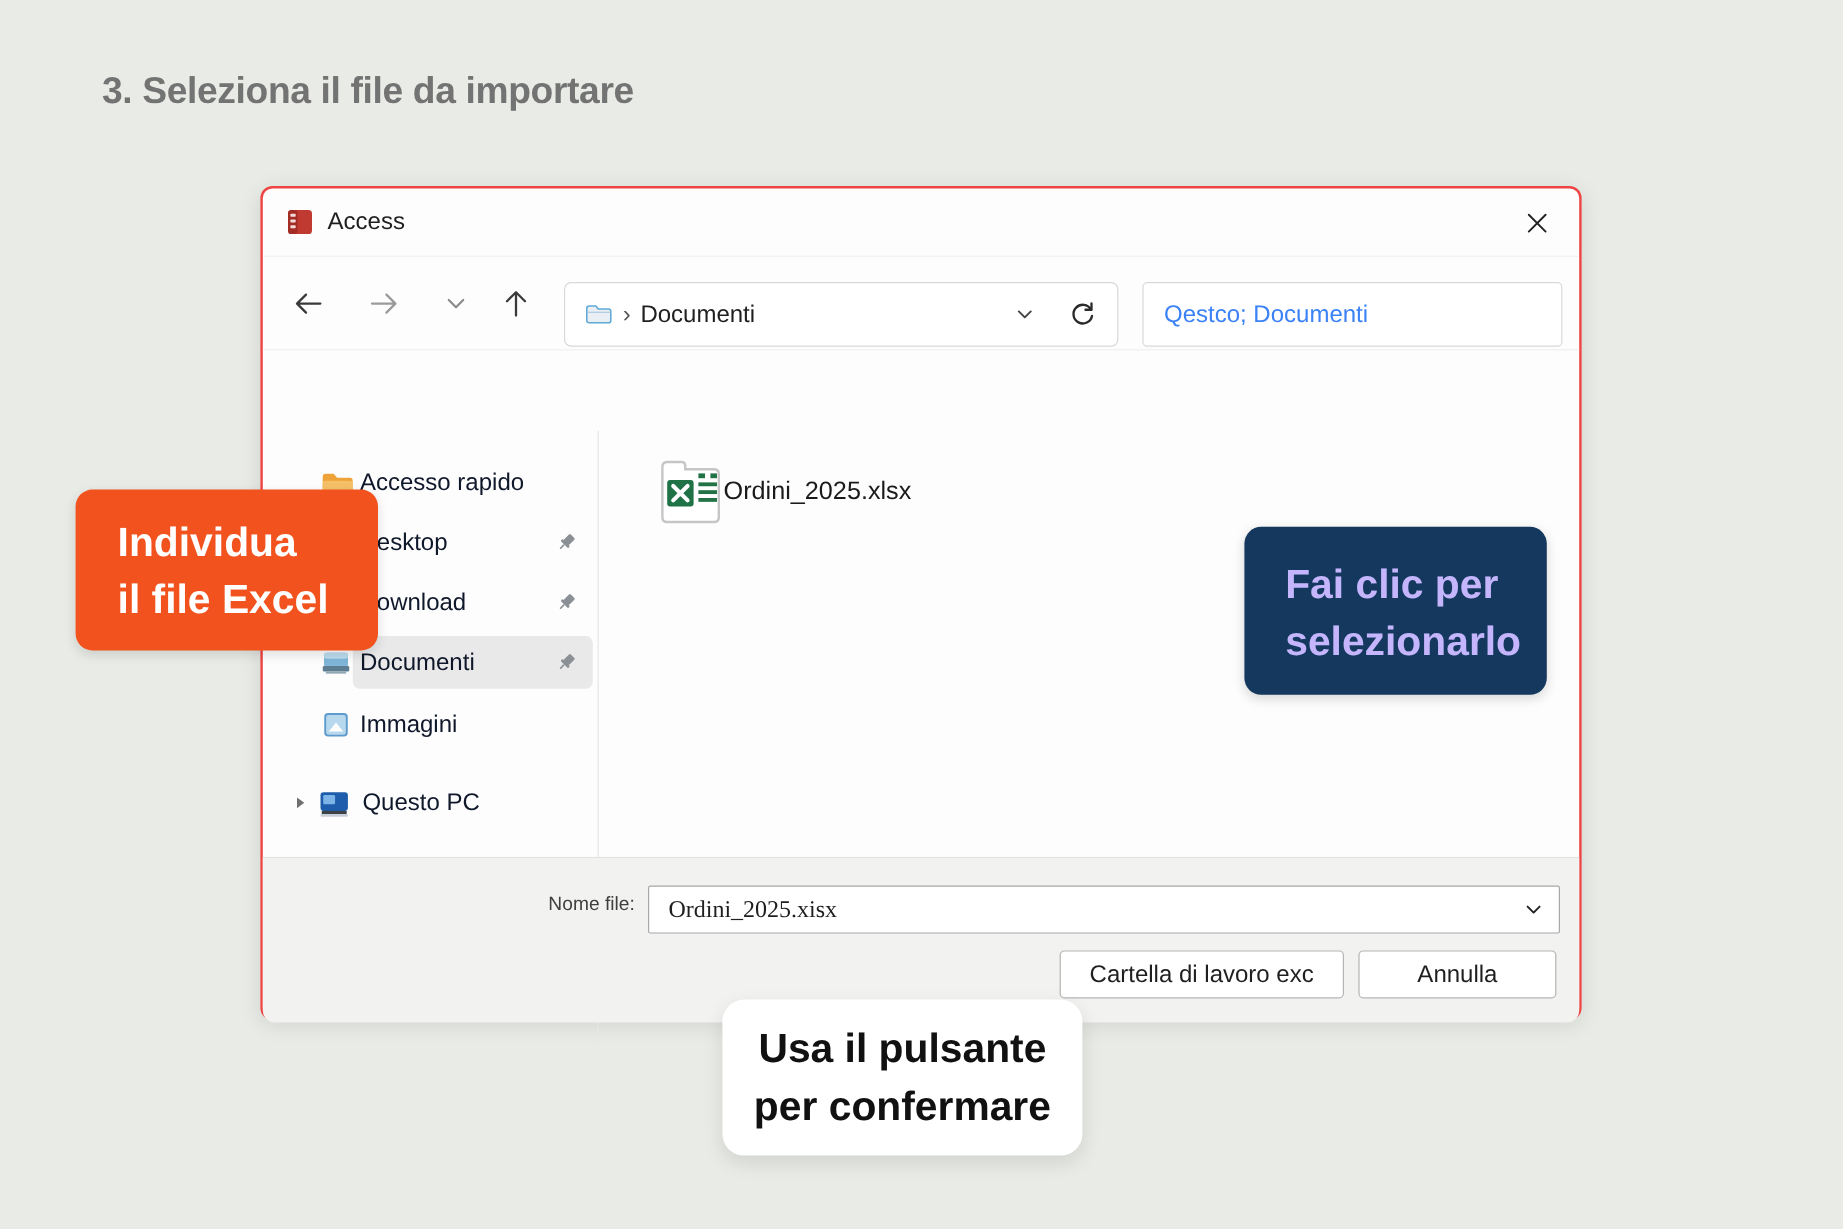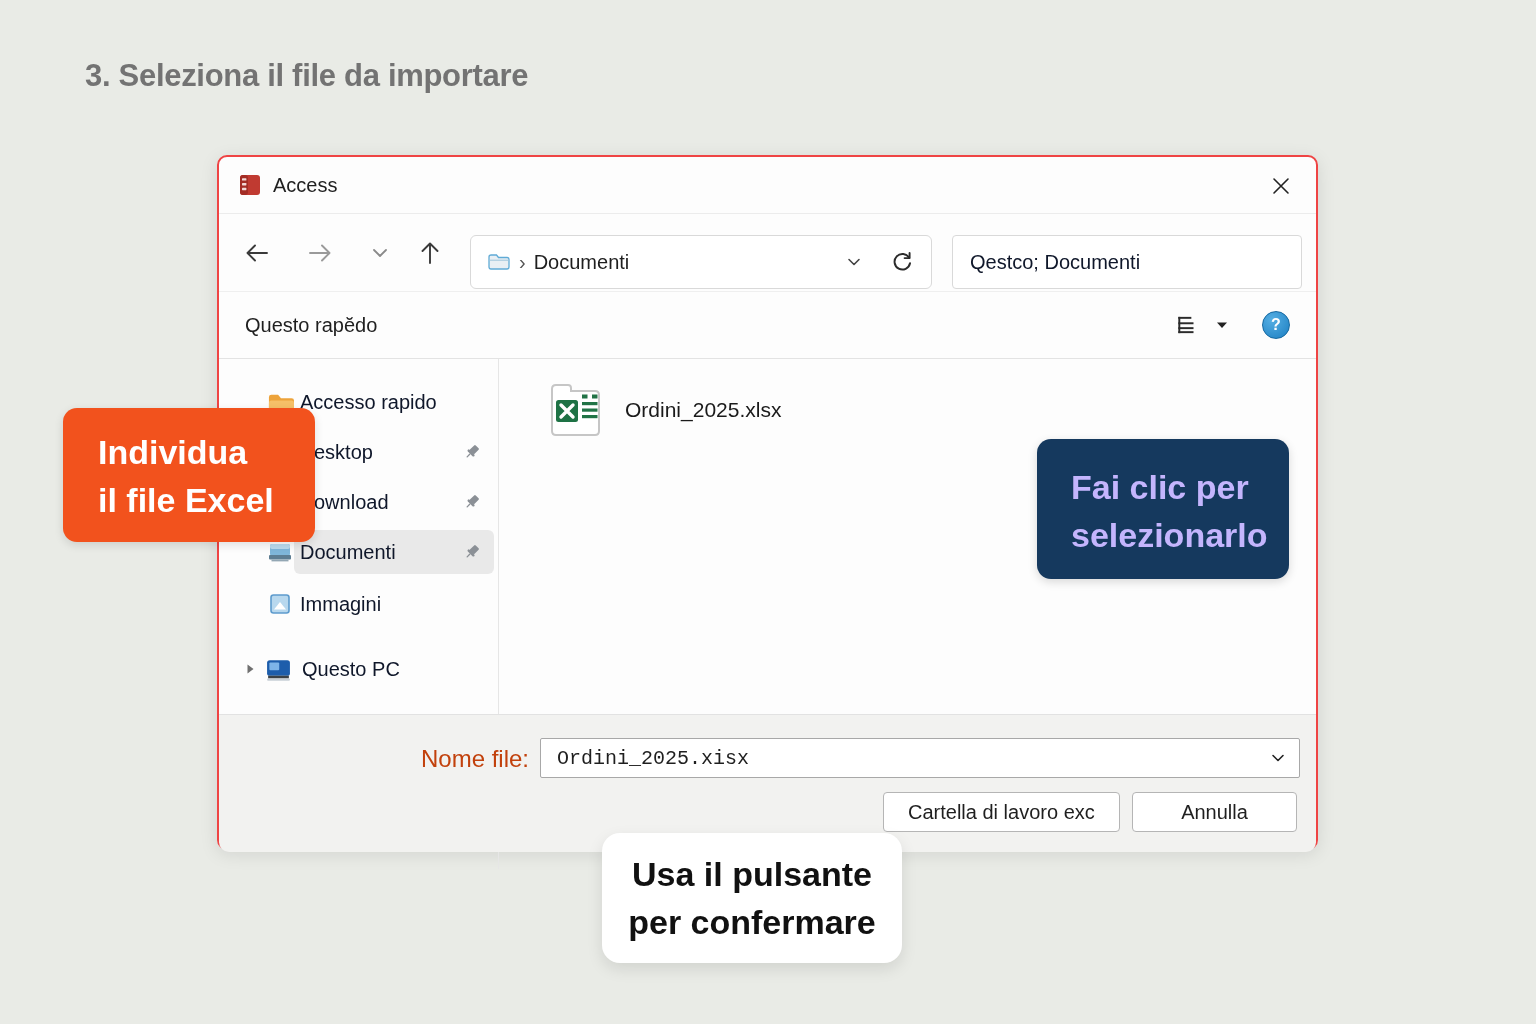--- a/index.html
+++ b/index.html
@@ -27,50 +27,50 @@
   .addressbar { position:absolute; left:251px; top:21px; width:462px; height:54px; border:1px solid #d9d9d9;
                 border-radius:6px; background:#fff; display:flex; align-items:center; padding:0 16px; }
   .addr-sep { margin:0 8px; display:flex; align-items:center; }
   .addr-path { font-size:20px; color:#1f1f1f; }
   .addr-chevron { margin-left:auto; display:flex; align-items:center; }
   .addr-refresh { margin-left:26px; display:flex; align-items:center; }
 
   .searchbox { position:absolute; left:733px; top:21px; width:350px; height:54px; border:1px solid #d9d9d9;
                border-radius:4px; background:#fff; }
   .searchbox input { width:100%; height:100%; border:none; outline:none; background:transparent;
-                     font-family:"Liberation Sans", sans-serif; font-size:20px; color:#0f172a; padding:0 17px; }
+                     font-family:"Liberation Sans", sans-serif; font-size:20px; color:#3b82f6; padding:0 17px; }
 
   .toolbar { position:absolute; left:0; top:135px; right:0; height:67px; border-bottom:1px solid #e3e3e3;
              display:flex; align-items:center; padding:0 26px; }
   .location-label { font-size:20px; color:#1f1f1f; }
   .toolbar-right { margin-left:auto; display:flex; align-items:center; gap:16px; }
   .view-caret { width:12px; height:8px; }
   .help-btn { width:28px; height:28px; border-radius:50%; background:radial-gradient(circle at 35% 30%, #55aee3, #1c7fc2);
               border:1px solid #136node9ad; border:1px solid #1568a0; color:#fff; font-size:16px; font-weight:700;
               display:flex; align-items:center; justify-content:center; margin-left:18px; }
 
   .body-area { position:absolute; left:0; top:202px; right:0; height:510px; }
   .sidebar { position:absolute; left:0; top:0; width:280px; height:510px; border-right:1px solid #e6e6e6; }
   .side-row { position:absolute; left:0; width:280px; height:50px; display:flex; align-items:center; }
   .row-hl { position:absolute; left:75px; right:5px; top:3px; bottom:3px; background:#e9e9e9; border-radius:6px; }
   .side-icon { position:absolute; left:48px; width:26px; height:26px; }
   .side-lbl-abs { position:absolute; left:81px; font-size:20px; color:#0f172a; }
   .pin { position:absolute; right:18px; width:18px; height:18px; }
   .expander { position:absolute; left:24px; width:14px; height:14px; }
 
-  .file-tile { position:absolute; left:328px; top:22px; display:flex; align-items:center; gap:22px; cursor:pointer; }
+  .file-tile { position:absolute; left:328px; top:22px; display:flex; align-items:center; cursor:pointer; }
   .file-icon { width:56px; height:58px; }
   .file-name { font-size:21px; color:#1a1a1a; }
 
   .footer { position:absolute; left:0; top:557px; right:0; height:138px; background:#f2f2f0;
             border-top:1px solid #e2e2e2; border-radius:0 0 10px 10px; }
-  .fname-label { position:absolute; left:198px; top:30px; width:112px; text-align:right; font-size:24px; color:#c2410c; }
+  .fname-label { position:absolute; left:198px; top:30px; width:112px; text-align:right; font-size:16px; color:#404040; }
   .fname-input { position:absolute; left:321px; top:23px; width:760px; height:40px; background:#fff;
                  border:1px solid #a8a8a8; border-radius:2px; display:flex; align-items:center; }
-  .fname-input input { flex:1; border:none; outline:none; background:transparent; font-family:Liberation Mono, monospace;
+  .fname-input input { flex:1; border:none; outline:none; background:transparent; font-family:Liberation Serif, serif;
                        font-size:20px; color:#1f1f1f; padding:0 16px; }
   .fname-chevron { width:18px; height:18px; margin-right:12px; }
   .btn { position:absolute; top:77px; height:40px; background:#fff; border:1px solid #b5b5b5; border-radius:4px;
          font-family:"Liberation Sans", sans-serif; font-size:20px; color:#1f1f1f; display:flex; align-items:center; cursor:pointer; }
   .btn-filetype { left:664px; width:237px; padding-left:24px; overflow:hidden; white-space:nowrap; }
   .btn-cancel { left:913px; width:165px; justify-content:center; }
 
   
   .callout { position:absolute; border-radius:14px; z-index:5; }
   .callout .line { font-size:34px; font-weight:700; line-height:48px; }
@@ -148,40 +148,20 @@
             <path d="M19 3.6 V8.4 H14.4" fill="none" stroke="#2b2b2b" stroke-width="1.8" stroke-linecap="round" stroke-linejoin="round"></path>
           </svg>
         </span>
       </div>
 
       <div class="searchbox">
         <input type="text" value="Qestco; Documenti" style="">
       </div>
     </div>
 
-    <div class="toolbar">
-      <span class="location-label">Questo rapĕdo</span>
-      <div class="toolbar-right">
-        <span>
-          <svg width="26" height="26" viewBox="0 0 24 24" fill="#2b2b2b">
-            <rect x="4" y="4.5" width="1.8" height="15"></rect>
-            <rect x="4" y="4.5" width="12" height="1.8"></rect>
-            <rect x="4" y="9.5" width="14" height="1.8"></rect>
-            <rect x="4" y="14" width="14" height="1.8"></rect>
-            <rect x="4" y="17.7" width="14" height="1.8"></rect>
-          </svg>
-        </span>
-        <span>
-          <svg class="view-caret" viewBox="0 0 12 8">
-              <path d="M1 1.5 L6 7 L11 1.5 Z" fill="#222"></path>
-            </svg>
-        </span>
-        <div class="help-btn">?</div>
-      </div>
-    </div>
 
     <div class="body-area">
       <div class="sidebar">
 
         <div class="side-row" style="top:18px;">
           <svg class="side-icon" viewBox="0 0 28 24" style="width:27px;height:24px;">
             <path d="M2 7 q0-2.5 2.5-2.5 h7 l3 3.5 h11 q2.5 0 2.5 2.5 v9 q0 2.5-2.5 2.5 h-21 q-2.5 0-2.5-2.5 z" fill="#eda33a"></path>
             <rect x="2" y="10.5" width="26" height="11.5" rx="2.5" fill="#f6c068"></rect>
           </svg>
           <span class="side-lbl-abs">Accesso rapido</span>

